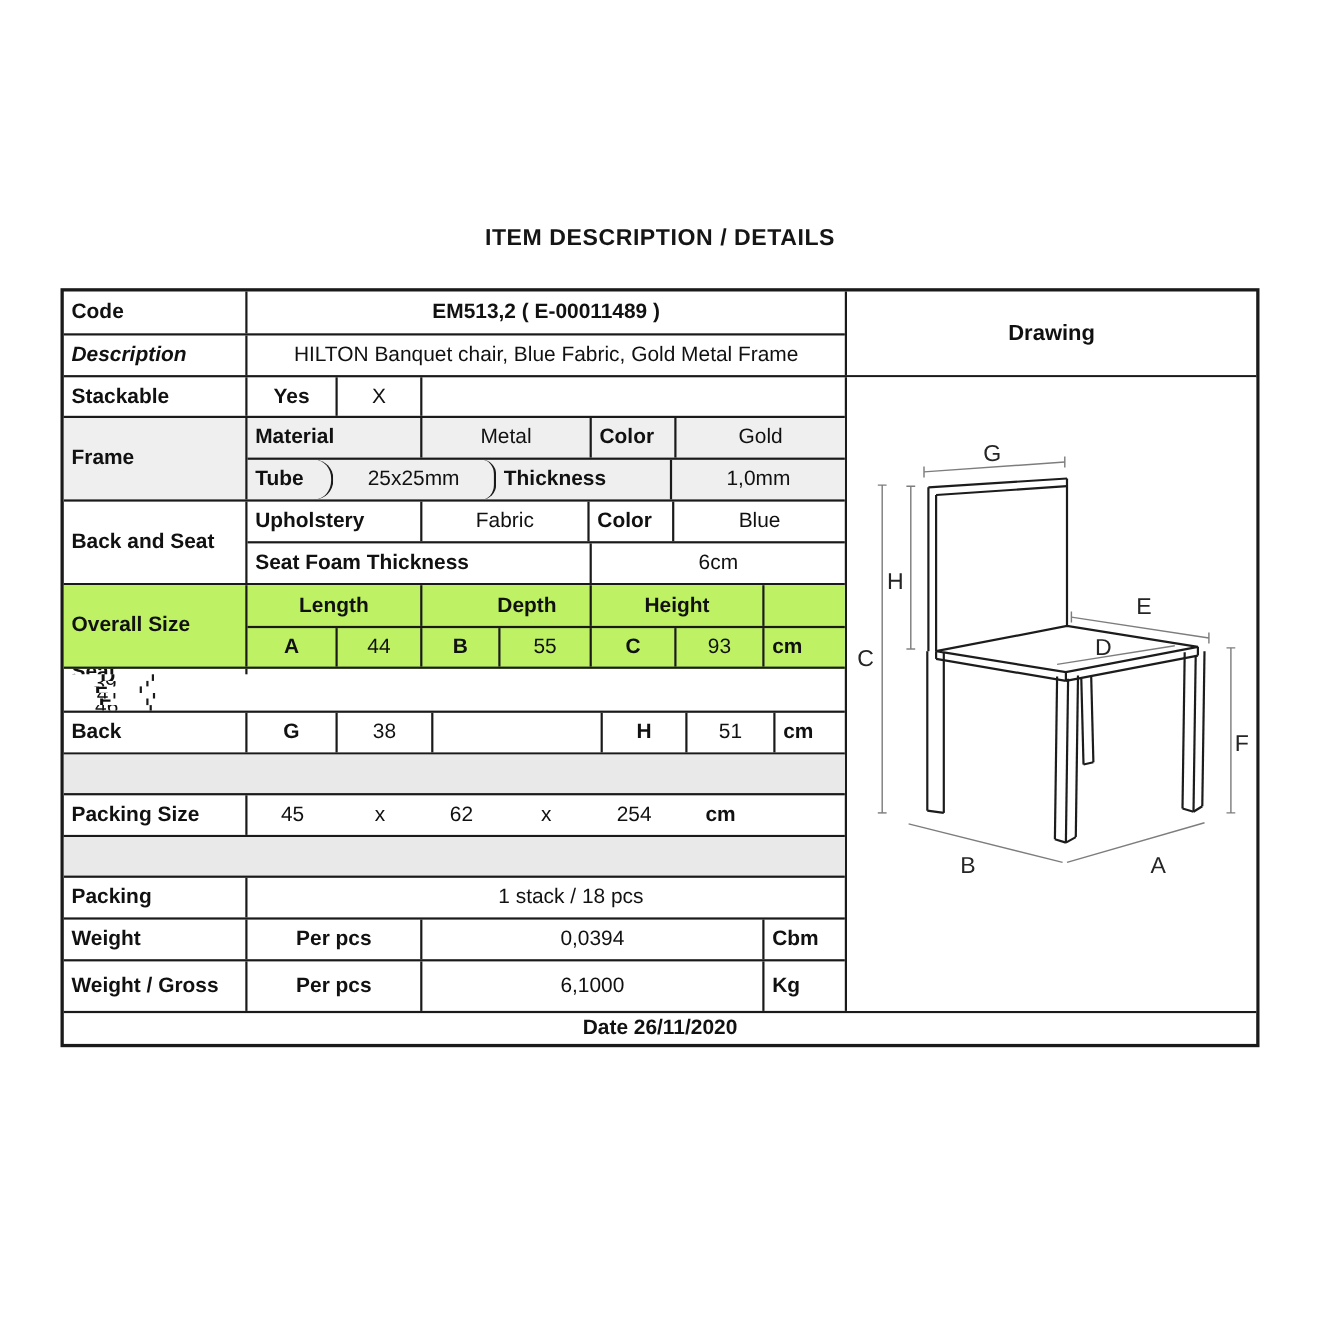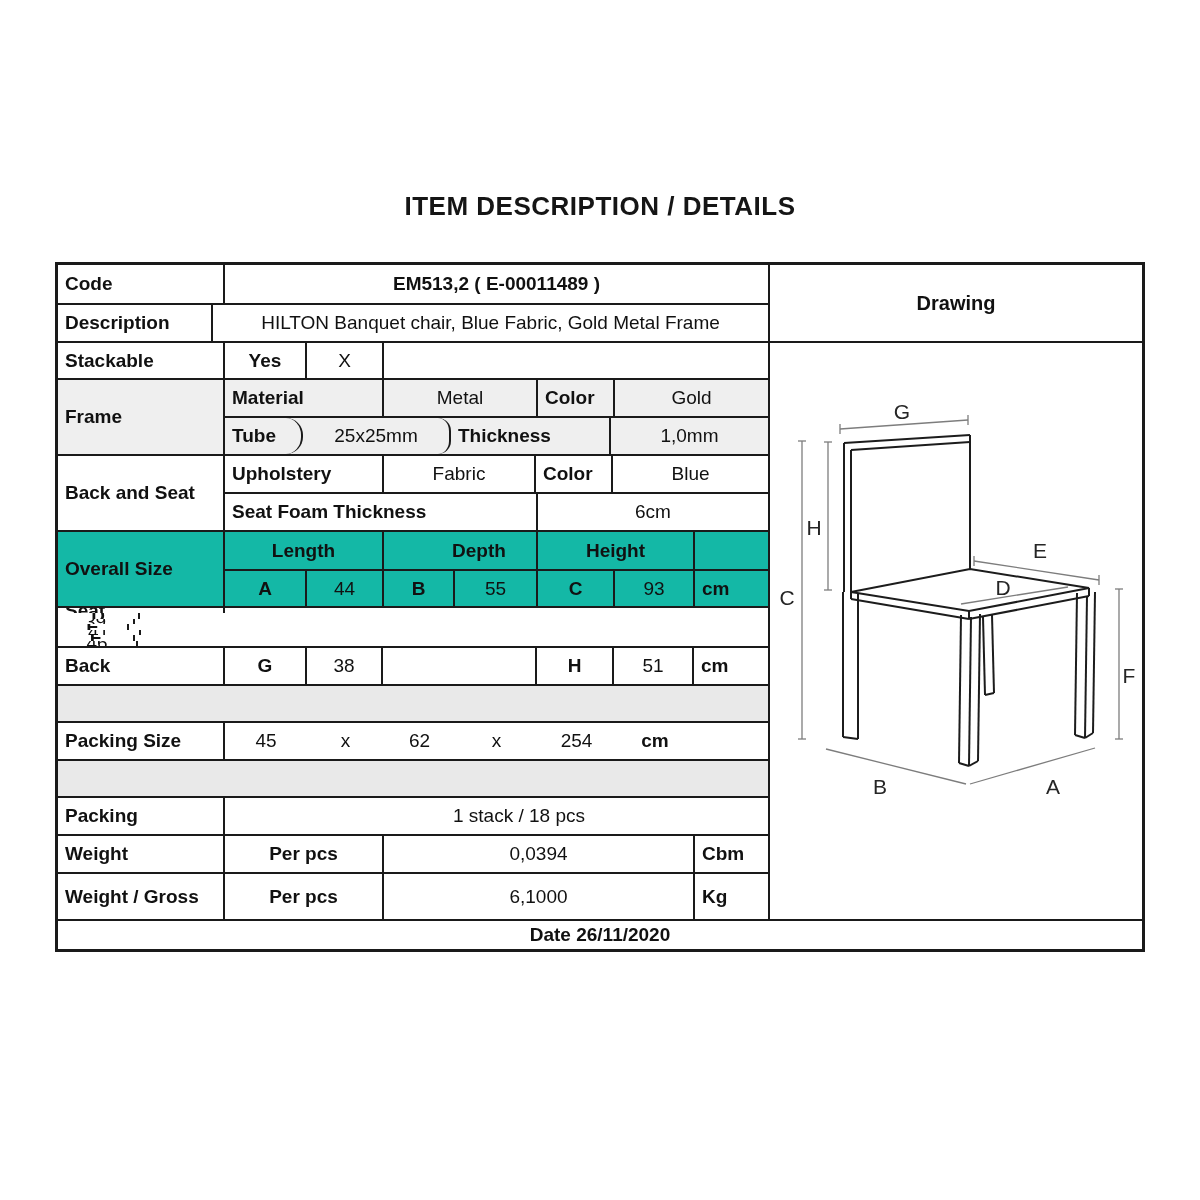--- a/index.html
+++ b/index.html
@@ -2,41 +2,41 @@
 <html><head>
 <meta charset="utf-8">
 <style>
   * { box-sizing: border-box; margin: 0; padding: 0; }
   html,body { background:#ffffff; }
   .page {
     position: relative; width: 1200px; height: 1200px; background: #ffffff;
     font-family: "Liberation Sans", sans-serif; color: #111;
   }
   .title {
-    position: absolute; left: 55px; top: 191px; width: 1090px;
-    text-align: center; font-size: 26px; font-weight: bold; letter-spacing: .5px; color:#151515;
+    position: absolute; left: 55px; top: 205px; width: 1090px;
+    text-align: center; font-size: 21px; font-weight: bold; letter-spacing: .5px; color:#151515;
   }
   .tbl {
     position: absolute; left: 55px; top: 262px; width: 1090px; height: 690px;
     border: 3px solid #1a1a1a; display: flex; flex-direction: column; background:#fff;
   }
   .band { display: flex; border-bottom: 2px solid #1a1a1a; }
   .leftcol { width: 712px; border-right: 2px solid #1a1a1a; display: flex; flex-direction: column; }
   .row { display: flex; border-bottom: 2px solid #1a1a1a; }
   .row.nb { border-bottom: none; }
   .c {
     border-right: 2px solid #1a1a1a; display: flex; align-items: center;
     justify-content: center; font-size: 19px; overflow: hidden; white-space: nowrap;
   }
   .c.last { border-right: none; }
   .c.lft { justify-content: flex-start; padding-left: 7px; }
   .b { font-weight: bold; }
   .grayband { background: #efefef; }
   .spacer { background: #e9e9e9; border-bottom: 2px solid #1a1a1a; }
-  .yellow { background: #14b8a6; }
+  .yellow { background: #bef264; }
   .labelspan { width: 167px; border-right: 2px solid #1a1a1a; display:flex; align-items:center; padding-left:7px; font-size:19px; font-weight:bold; }
   .subrows { flex: 1; display: flex; flex-direction: column; }
   .drawhead { flex: 1; display: flex; align-items: center; justify-content: center; font-size: 20px; font-weight: bold; }
   .drawcell { flex: 1; position: relative; background: #fff; }
   .datebar { flex: 1; display: flex; align-items: center; justify-content: center; font-size: 19px; font-weight: bold; }
   svg text { font-family: "Liberation Sans", sans-serif; font-size: 21px; fill: #252525; }
 </style>
 </head>
 <body>
 
@@ -46,21 +46,21 @@
 
   <div class="tbl">
 
     <div class="band" style="height:78px;">
       <div class="leftcol">
         <div class="row" style="height:40px;">
           <div class="c lft b last" style="width:167px; border-right:2px solid #1a1a1a;">Code</div>
           <div class="c b last" style="flex:1;">EM513,2 ( E-00011489 )</div>
         </div>
         <div class="row nb" style="flex:1;">
-          <div class="c lft b last" style="width:155px; border-right:2px solid #1a1a1a;">Description</div>
+          <div class="c lft b last" style="width:167px; border-right:2px solid #1a1a1a;font-style:italic;">Description</div>
           <div class="c last" style="flex:1;">HILTON Banquet chair, Blue Fabric, Gold Metal Frame</div>
         </div>
       </div>
       <div class="drawhead">Drawing</div>
     </div>
 
     <div class="band" style="height:578px;">
       <div class="leftcol">
 
         <div class="row" style="height:37px;">
@@ -132,21 +132,21 @@
           <div class="c b" style="width:71px;">E</div>
           <div class="c" style="width:83px;">41</div>
           <div class="c b" style="width:77px;">F</div>
           <div class="c" style="width:80px;">46</div>
           <div class="c lft b last" style="flex:1;">cm</div>
         </div>
 
         <div class="row" style="height:38px;">
           <div class="c lft b" style="width:167px;">Back</div>
           <div class="c b" style="width:82px;">G</div>
-          <div class="c" style="width:76px;">38</div>
+          <div class="c" style="width:87px;">38</div>
           <div class="c" style="width:154px;"></div>
           <div class="c b" style="width:77px;">H</div>
           <div class="c" style="width:80px;">51</div>
           <div class="c lft b last" style="flex:1;">cm</div>
         </div>
 
         <div class="spacer" style="height:37px;"></div>
 
         <div class="row" style="height:38px;">
           <div class="c lft b" style="width:167px;">Packing Size</div>

